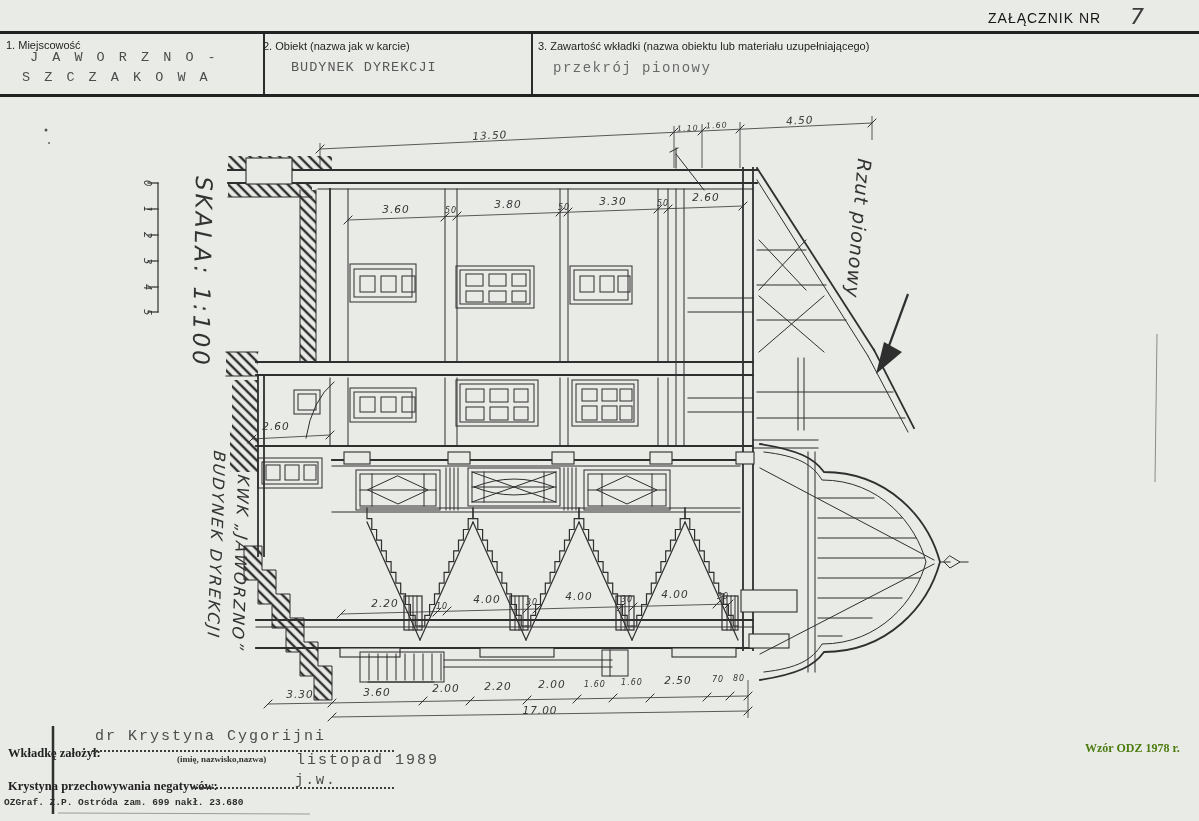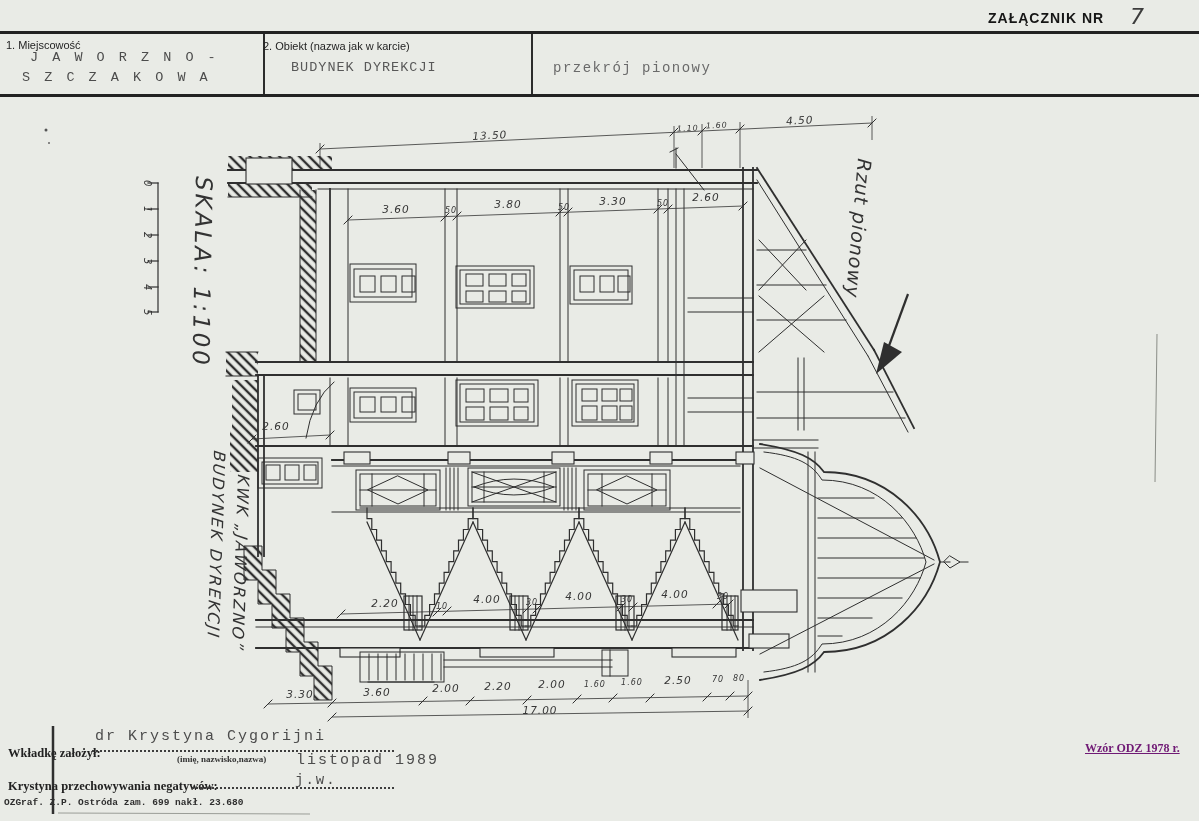--- a/index.html
+++ b/index.html
@@ -1,35 +1,35 @@
 <!DOCTYPE html>
 <html><head>
 <meta charset="utf-8">
 <style>
   html,body{margin:0;padding:0;background:#777;}
   .page{position:relative;width:1199px;height:821px;background:#e9ebe6;overflow:hidden;
         font-family:"Liberation Sans",sans-serif;color:#1e1e1e;}
   .abs{position:absolute;}
   
   .doc-title{font-weight:bold;font-size:15px;letter-spacing:.6px;color:#161616;}
-  .zal{font-weight:bold;font-size:14px;letter-spacing:1px;color:#161616;}
+  .zal{font-weight:normal;font-size:14px;letter-spacing:1px;color:#161616;}
   .zal-num{font-family:"DejaVu Sans",sans-serif;font-style:italic;font-size:22px;color:#3c3c3c;}
   .rule{background:#222;}
   .sep{background:#2c2c2c;}
   .flabel{font-size:11px;color:#242424;}
   .typed{font-family:"Liberation Mono",monospace;color:#4c4c4c;}
   .t1{font-size:13.5px;letter-spacing:3px;text-align:center;}
   .t2{font-size:13.5px;letter-spacing:1px;color:#585858;}
   .t3{font-size:14px;letter-spacing:1.5px;color:#6a6a6a;}
   
   .form-lb{font-family:"Liberation Serif",serif;font-weight:bold;font-size:12.5px;color:#222;margin-top:6px;}
   .dots{border-bottom:2px dotted #3d3d3d;height:0;}
   .hint{font-family:"Liberation Serif",serif;font-weight:bold;font-size:9px;color:#333;}
   .small-print{font-family:Liberation Mono, monospace;font-weight:bold;font-size:9.5px;color:#2e2e2e;}
-  .wzor{font-family:"Liberation Serif",serif;font-weight:bold;font-size:12px;color:#701a75;text-decoration:underline;}
+  .wzor{font-family:"Liberation Serif",serif;font-weight:bold;font-size:12px;color:#4d7c0f;}
   
   .k2 > *{stroke:#2f2f2f;fill:none;stroke-width:1.8;stroke-linecap:square;}
   .k12 > *{stroke:#2f2f2f;fill:none;stroke-width:1.2;stroke-linecap:square;}
   .k1 > *{stroke:#2f2f2f;fill:none;stroke-width:1;stroke-linecap:square;}
   .k08 > *{stroke:#333;fill:none;stroke-width:.8;}
   .pf > *{fill:#e9ebe6;stroke:#2f2f2f;stroke-width:1.1;}
   .hf > *{fill:url(#h1);stroke:none;}
   .dim{font-family:"DejaVu Sans",sans-serif;font-style:italic;font-size:10.5px;fill:#363636;
        letter-spacing:1px;text-anchor:middle;}
   .dimS{font-size:8px;}
@@ -442,20 +442,21 @@
   <div class="abs rule" style="left:0;top:31px;width:1199px;height:3px"></div>
   <div class="abs rule" style="left:0;top:94px;width:1199px;height:3px"></div>
   <div class="abs sep" style="left:263px;top:34px;width:2px;height:60px"></div>
   <div class="abs sep" style="left:531px;top:34px;width:2px;height:60px"></div>
 
   <div class="abs flabel" style="left:6px;top:39px">1. Miejscowość</div>
   <div class="abs typed t1" style="left:30px;top:50px">J A W O R Z N O -</div>
   <div class="abs typed t1" style="left:22px;top:70px">S Z C Z A K O W A</div>
   <div class="abs flabel" style="left:263px;top:40px">2. Obiekt (nazwa jak w karcie)</div>
   <div class="abs typed t2" style="left:291px;top:60px">BUDYNEK DYREKCJI</div>
+  <div class="abs flabel" style="left:538px;top:40px">3. Zawartość wkładki (nazwa obiektu lub materiału uzupełniającego)</div>
   <div class="abs typed t3" style="left:553px;top:60px">przekrój pionowy</div>
 
   <div class="abs form-lb" style="left:8px;top:740px">Wkładkę założył:</div>
   <div class="abs typed" style="left:95px;top:728px;font-size:15px;letter-spacing:2px">dr Krystyna Cygorijni</div>
   <div class="abs dots" style="left:92px;top:750px;width:302px"></div>
   <div class="abs hint" style="left:177px;top:754px">(imię, nazwisko,nazwa)</div>
   <div class="abs typed" style="left:296px;top:752px;font-size:15px;letter-spacing:2px">listopad 1989</div>
   <div class="abs form-lb" style="left:8px;top:773px">Krystyna przechowywania negatywów:</div>
   <div class="abs dots" style="left:192px;top:787px;width:202px"></div>
   <div class="abs typed" style="left:295px;top:772px;font-size:14px;letter-spacing:2px">j.w.</div>

